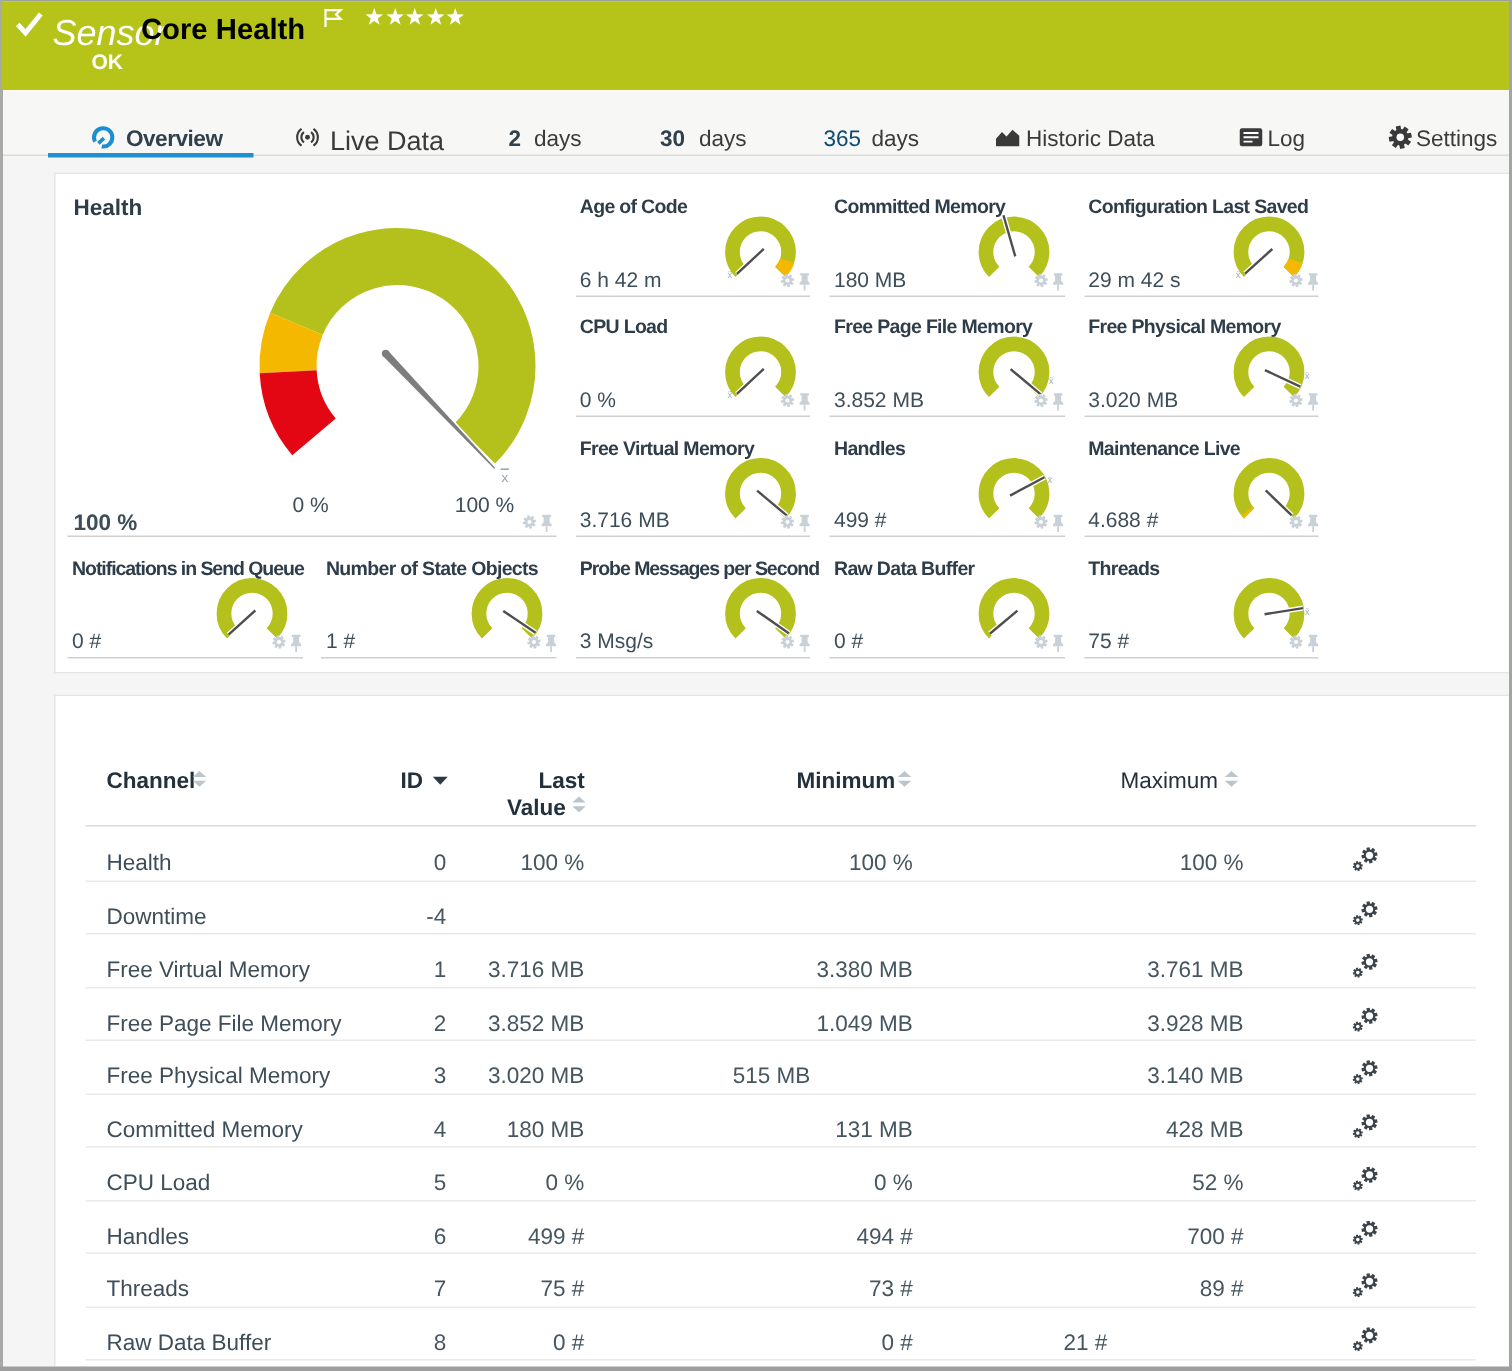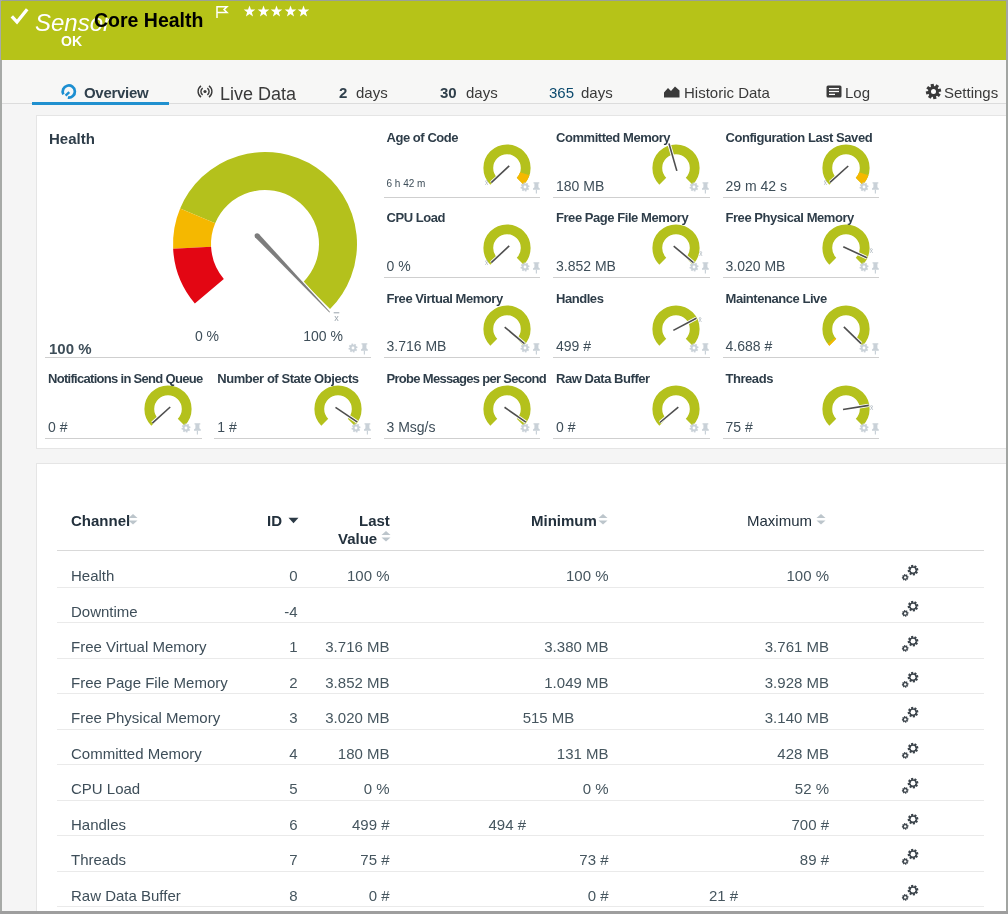--- a/index.html
+++ b/index.html
@@ -113,21 +113,21 @@
   </svg>
 <div class="abs" style="left:45px;top:357px;width:326px;height:1px;background:#cfcfcf"></div>
 <div class="t" style="left:386.5px;top:131.0px;font-size:13px;font-weight:bold;letter-spacing:-0.45px;color:#2e3d49">Age of Code</div>
 <svg style="position:absolute;left:476.9px;top:138.0px" width="60" height="60" viewBox="0 0 60 60">
     <path d="M16.78,43.22 A18.70,18.70 0 1 1 43.22,43.22" fill="none" stroke="#b4c11c" stroke-width="9.80"></path>
     <path d="M47.78,35.78 A18.70,18.70 0 0 1 43.22,43.22" fill="none" stroke="#f5b800" stroke-width="9.80"></path>
     <line x1="32.19" y1="27.95" x2="14.28" y2="44.66" stroke="#fff" stroke-width="3.4"></line>
     <line x1="32.19" y1="27.95" x2="14.28" y2="44.66" stroke="#4e4e4e" stroke-width="1.6"></line>
     <text x="9.6" y="47.3" font-size="6.5" fill="#aab4bc" text-anchor="middle">x̄</text>
   </svg>
-<div class="t" style="left:386.5px;top:178.5px;font-size:10px;color:#3e4e59">6 h 42 m</div>
+<div class="t" style="left:386.5px;top:178.5px;font-size:14px;color:#3e4e59">6 h 42 m</div>
 <svg style="position:absolute;left:514.7px;top:176.9px" width="29" height="21" viewBox="0 0 29 21">
     <circle cx="10" cy="10" r="3.17" fill="#c9d1d8"></circle>
     <line x1="11.55" y1="9.70" x2="14.32" y2="9.16" stroke="#c9d1d8" stroke-width="1.85"></line>
     <line x1="10.89" y1="8.69" x2="12.46" y2="6.35" stroke="#c9d1d8" stroke-width="1.85"></line>
     <line x1="9.70" y1="8.45" x2="9.16" y2="5.68" stroke="#c9d1d8" stroke-width="1.85"></line>
     <line x1="8.69" y1="9.11" x2="6.35" y2="7.54" stroke="#c9d1d8" stroke-width="1.85"></line>
     <line x1="8.45" y1="10.30" x2="5.68" y2="10.84" stroke="#c9d1d8" stroke-width="1.85"></line>
     <line x1="9.11" y1="11.31" x2="7.54" y2="13.65" stroke="#c9d1d8" stroke-width="1.85"></line>
     <line x1="10.30" y1="11.55" x2="10.84" y2="14.32" stroke="#c9d1d8" stroke-width="1.85"></line>
     <line x1="11.31" y1="10.89" x2="13.65" y2="12.46" stroke="#c9d1d8" stroke-width="1.85"></line>
@@ -562,21 +562,21 @@
     <line x1="4.03" y1="15.63" x2="1.96" y2="16.03" stroke="#3c444b" stroke-width="1.39"></line>
     <line x1="4.54" y1="16.38" x2="3.35" y2="18.14" stroke="#3c444b" stroke-width="1.39"></line>
     <line x1="5.43" y1="16.57" x2="5.83" y2="18.64" stroke="#3c444b" stroke-width="1.39"></line>
     <line x1="6.18" y1="16.06" x2="7.94" y2="17.25" stroke="#3c444b" stroke-width="1.39"></line>
     <circle cx="5.2" cy="15.4" r="1.20" fill="#fff"></circle>
   </svg>
 <div class="abs" style="left:57px;top:693.0px;width:927px;height:1px;background:#eaeaea"></div>
 <div class="t" style="left:71px;top:710.0px;font-size:15px;color:#3e4e59">Free Physical Memory</div>
 <div class="t" style="left:177.5px;top:710.0px;width:120px;text-align:right;font-size:15px;color:#46565f">3</div>
 <div class="t" style="left:269.5px;top:710.0px;width:120px;text-align:right;font-size:15px;color:#46565f">3.020 MB</div>
-<div class="t" style="left:488.5px;top:710.0px;width:120px;text-align:center;font-size:15px;color:#46565f">515 MB</div>
+<div class="t" style="left:488.5px;top:710.0px;width:120px;text-align:left;font-size:15px;color:#46565f">515 MB</div>
 <div class="t" style="left:709px;top:710.0px;width:120px;text-align:right;font-size:15px;color:#46565f">3.140 MB</div>
 <svg style="position:absolute;left:900px;top:704.0px" width="22" height="22" viewBox="0 0 22 22">
     <circle cx="13.0" cy="8.2" r="3.82" fill="#3c444b"></circle>
     <line x1="14.87" y1="7.84" x2="18.20" y2="7.19" stroke="#3c444b" stroke-width="2.23"></line>
     <line x1="14.07" y1="6.62" x2="15.96" y2="3.81" stroke="#3c444b" stroke-width="2.23"></line>
     <line x1="12.64" y1="6.33" x2="11.99" y2="3.00" stroke="#3c444b" stroke-width="2.23"></line>
     <line x1="11.42" y1="7.13" x2="8.61" y2="5.24" stroke="#3c444b" stroke-width="2.23"></line>
     <line x1="11.13" y1="8.56" x2="7.80" y2="9.21" stroke="#3c444b" stroke-width="2.23"></line>
     <line x1="11.93" y1="9.78" x2="10.04" y2="12.59" stroke="#3c444b" stroke-width="2.23"></line>
     <line x1="13.36" y1="10.07" x2="14.01" y2="13.40" stroke="#3c444b" stroke-width="2.23"></line>
@@ -646,21 +646,21 @@
     <line x1="4.03" y1="15.63" x2="1.96" y2="16.03" stroke="#3c444b" stroke-width="1.39"></line>
     <line x1="4.54" y1="16.38" x2="3.35" y2="18.14" stroke="#3c444b" stroke-width="1.39"></line>
     <line x1="5.43" y1="16.57" x2="5.83" y2="18.64" stroke="#3c444b" stroke-width="1.39"></line>
     <line x1="6.18" y1="16.06" x2="7.94" y2="17.25" stroke="#3c444b" stroke-width="1.39"></line>
     <circle cx="5.2" cy="15.4" r="1.20" fill="#fff"></circle>
   </svg>
 <div class="abs" style="left:57px;top:799.5px;width:927px;height:1px;background:#eaeaea"></div>
 <div class="t" style="left:71px;top:816.5px;font-size:15px;color:#3e4e59">Handles</div>
 <div class="t" style="left:177.5px;top:816.5px;width:120px;text-align:right;font-size:15px;color:#46565f">6</div>
 <div class="t" style="left:269.5px;top:816.5px;width:120px;text-align:right;font-size:15px;color:#46565f">499 #</div>
-<div class="t" style="left:488.5px;top:816.5px;width:120px;text-align:left;font-size:15px;color:#46565f">494 #</div>
+<div class="t" style="left:488.5px;top:816.5px;width:120px;text-align:right;font-size:15px;color:#46565f">494 #</div>
 <div class="t" style="left:709px;top:816.5px;width:120px;text-align:right;font-size:15px;color:#46565f">700 #</div>
 <svg style="position:absolute;left:900px;top:810.5px" width="22" height="22" viewBox="0 0 22 22">
     <circle cx="13.0" cy="8.2" r="3.82" fill="#3c444b"></circle>
     <line x1="14.87" y1="7.84" x2="18.20" y2="7.19" stroke="#3c444b" stroke-width="2.23"></line>
     <line x1="14.07" y1="6.62" x2="15.96" y2="3.81" stroke="#3c444b" stroke-width="2.23"></line>
     <line x1="12.64" y1="6.33" x2="11.99" y2="3.00" stroke="#3c444b" stroke-width="2.23"></line>
     <line x1="11.42" y1="7.13" x2="8.61" y2="5.24" stroke="#3c444b" stroke-width="2.23"></line>
     <line x1="11.13" y1="8.56" x2="7.80" y2="9.21" stroke="#3c444b" stroke-width="2.23"></line>
     <line x1="11.93" y1="9.78" x2="10.04" y2="12.59" stroke="#3c444b" stroke-width="2.23"></line>
     <line x1="13.36" y1="10.07" x2="14.01" y2="13.40" stroke="#3c444b" stroke-width="2.23"></line>

